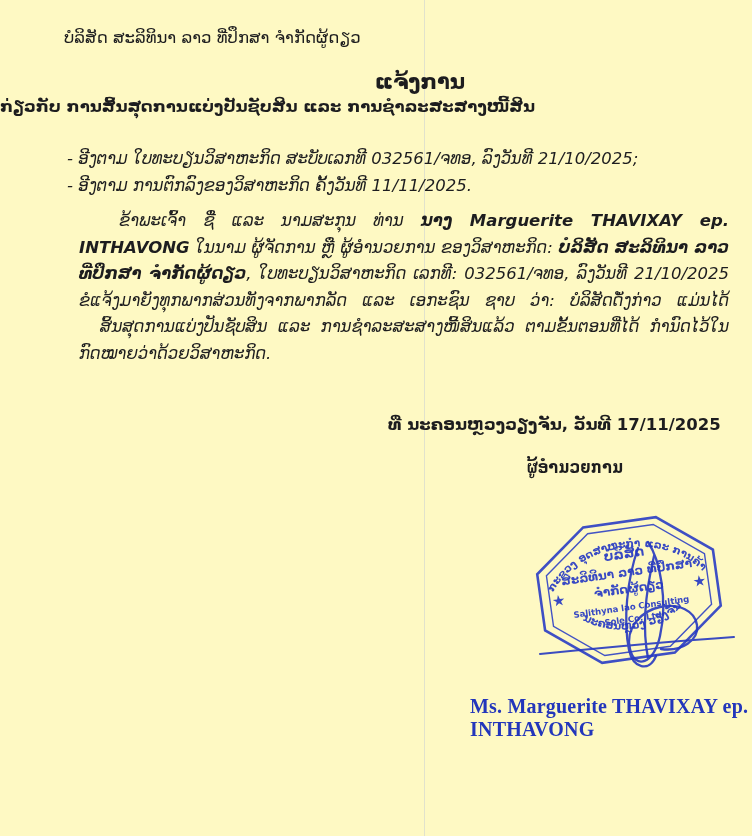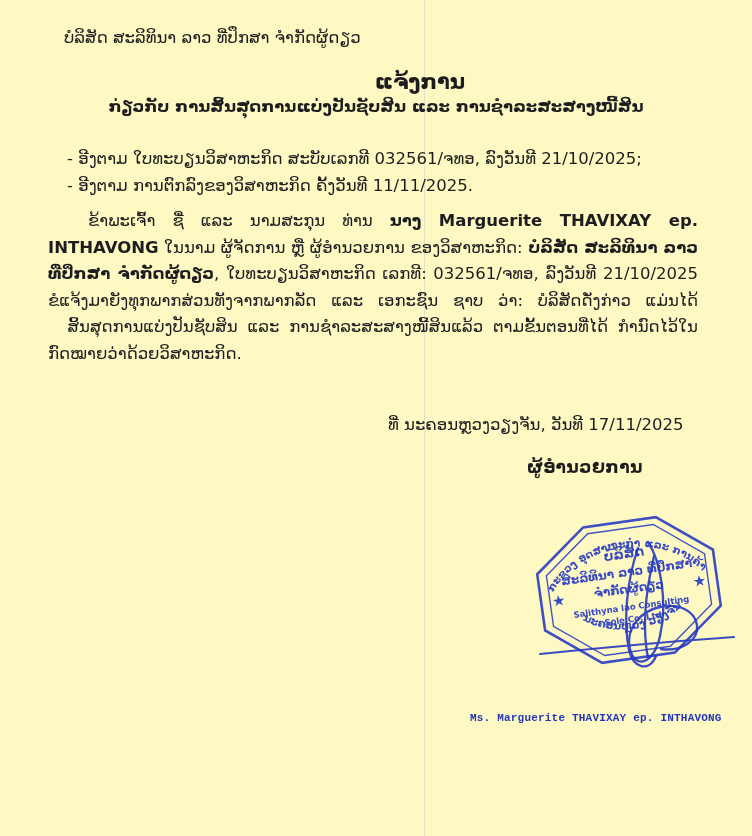--- a/index.html
+++ b/index.html
@@ -8,36 +8,36 @@
     background:#fef9c3;overflow:hidden;
     font-family:"DejaVu Sans",sans-serif;
     color:#1d1d1f;
   }
   .fold-line{
     position:absolute;left:424px;top:0;width:1px;height:836px;
     background:rgba(190,198,214,.45);
   }
   .company-header{position:absolute;left:64px;top:28px;font-size:16.5px;}
   .doc-title{position:absolute;left:0;top:70px;width:100%;text-align:center;font-weight:bold;font-size:21px;padding-left:44px;}
-  .doc-subtitle{position:absolute;left:0;top:97px;width:100%;text-align:center;font-weight:bold;font-size:16.5px;}
-  .refs{position:absolute;left:67px;top:146px;font-size:16.5px;line-height:26.5px;}
+  .doc-subtitle{position:absolute;left:0;top:97px;width:100%;font-weight:bold;font-size:16.5px;}
+  .refs{position:absolute;left:67px;top:146px;font-size:16.5px;line-height:26.5px;font-style:italic;}
   .body-par{
-    position:absolute;left:48px;top:208px;width:650px;
-    font-size:16.5px;line-height:26.6px;text-align:justify;text-indent:40px;
+    position:absolute;left:79px;top:208px;width:650px;
+    font-size:16.5px;line-height:26.6px;text-align:justify;text-indent:40px;font-style:italic;
   }
   .closing{position:absolute;left:186px;top:366px;font-size:16.5px;}
-  .place-date{position:absolute;left:388px;top:415px;font-size:16.5px;}
-  .signer-title{position:absolute;left:527px;top:457px;font-size:17px;font-weight:bold;letter-spacing:.5px;}
+  .place-date{position:absolute;left:388px;top:415px;font-size:16.5px;font-weight:bold;}
+  .signer-title{position:absolute;left:527px;top:457px;font-size:17px;font-weight:bold;letter-spacing:.5px;font-family:Liberation Mono, monospace;}
   .bold{font-weight:bold;}
   .stamp-svg{position:absolute;left:518px;top:504px;}
   .signature-svg{position:absolute;left:508px;top:498px;}
   .signer-name{
-    position:absolute;left:470px;top:712px;
-    font-size:11px;font-weight:bold;color:#2336bb;letter-spacing:.2px;
-    font-family:Liberation Mono, monospace;
+    position:absolute;left:470px;top:695px;
+    font-size:20px;font-weight:bold;color:#2336bb;letter-spacing:.2px;
+    font-family:Liberation Serif, serif;
   }
 </style>
 </head>
 <body>
 
 <div class="page">
 
   <div class="fold-line"></div>
 
   <div class="company-header">ບໍລິສັດ ສະລິທິນາ ລາວ ທີ່ປຶກສາ ຈຳກັດຜູ້ດຽວ</div>

